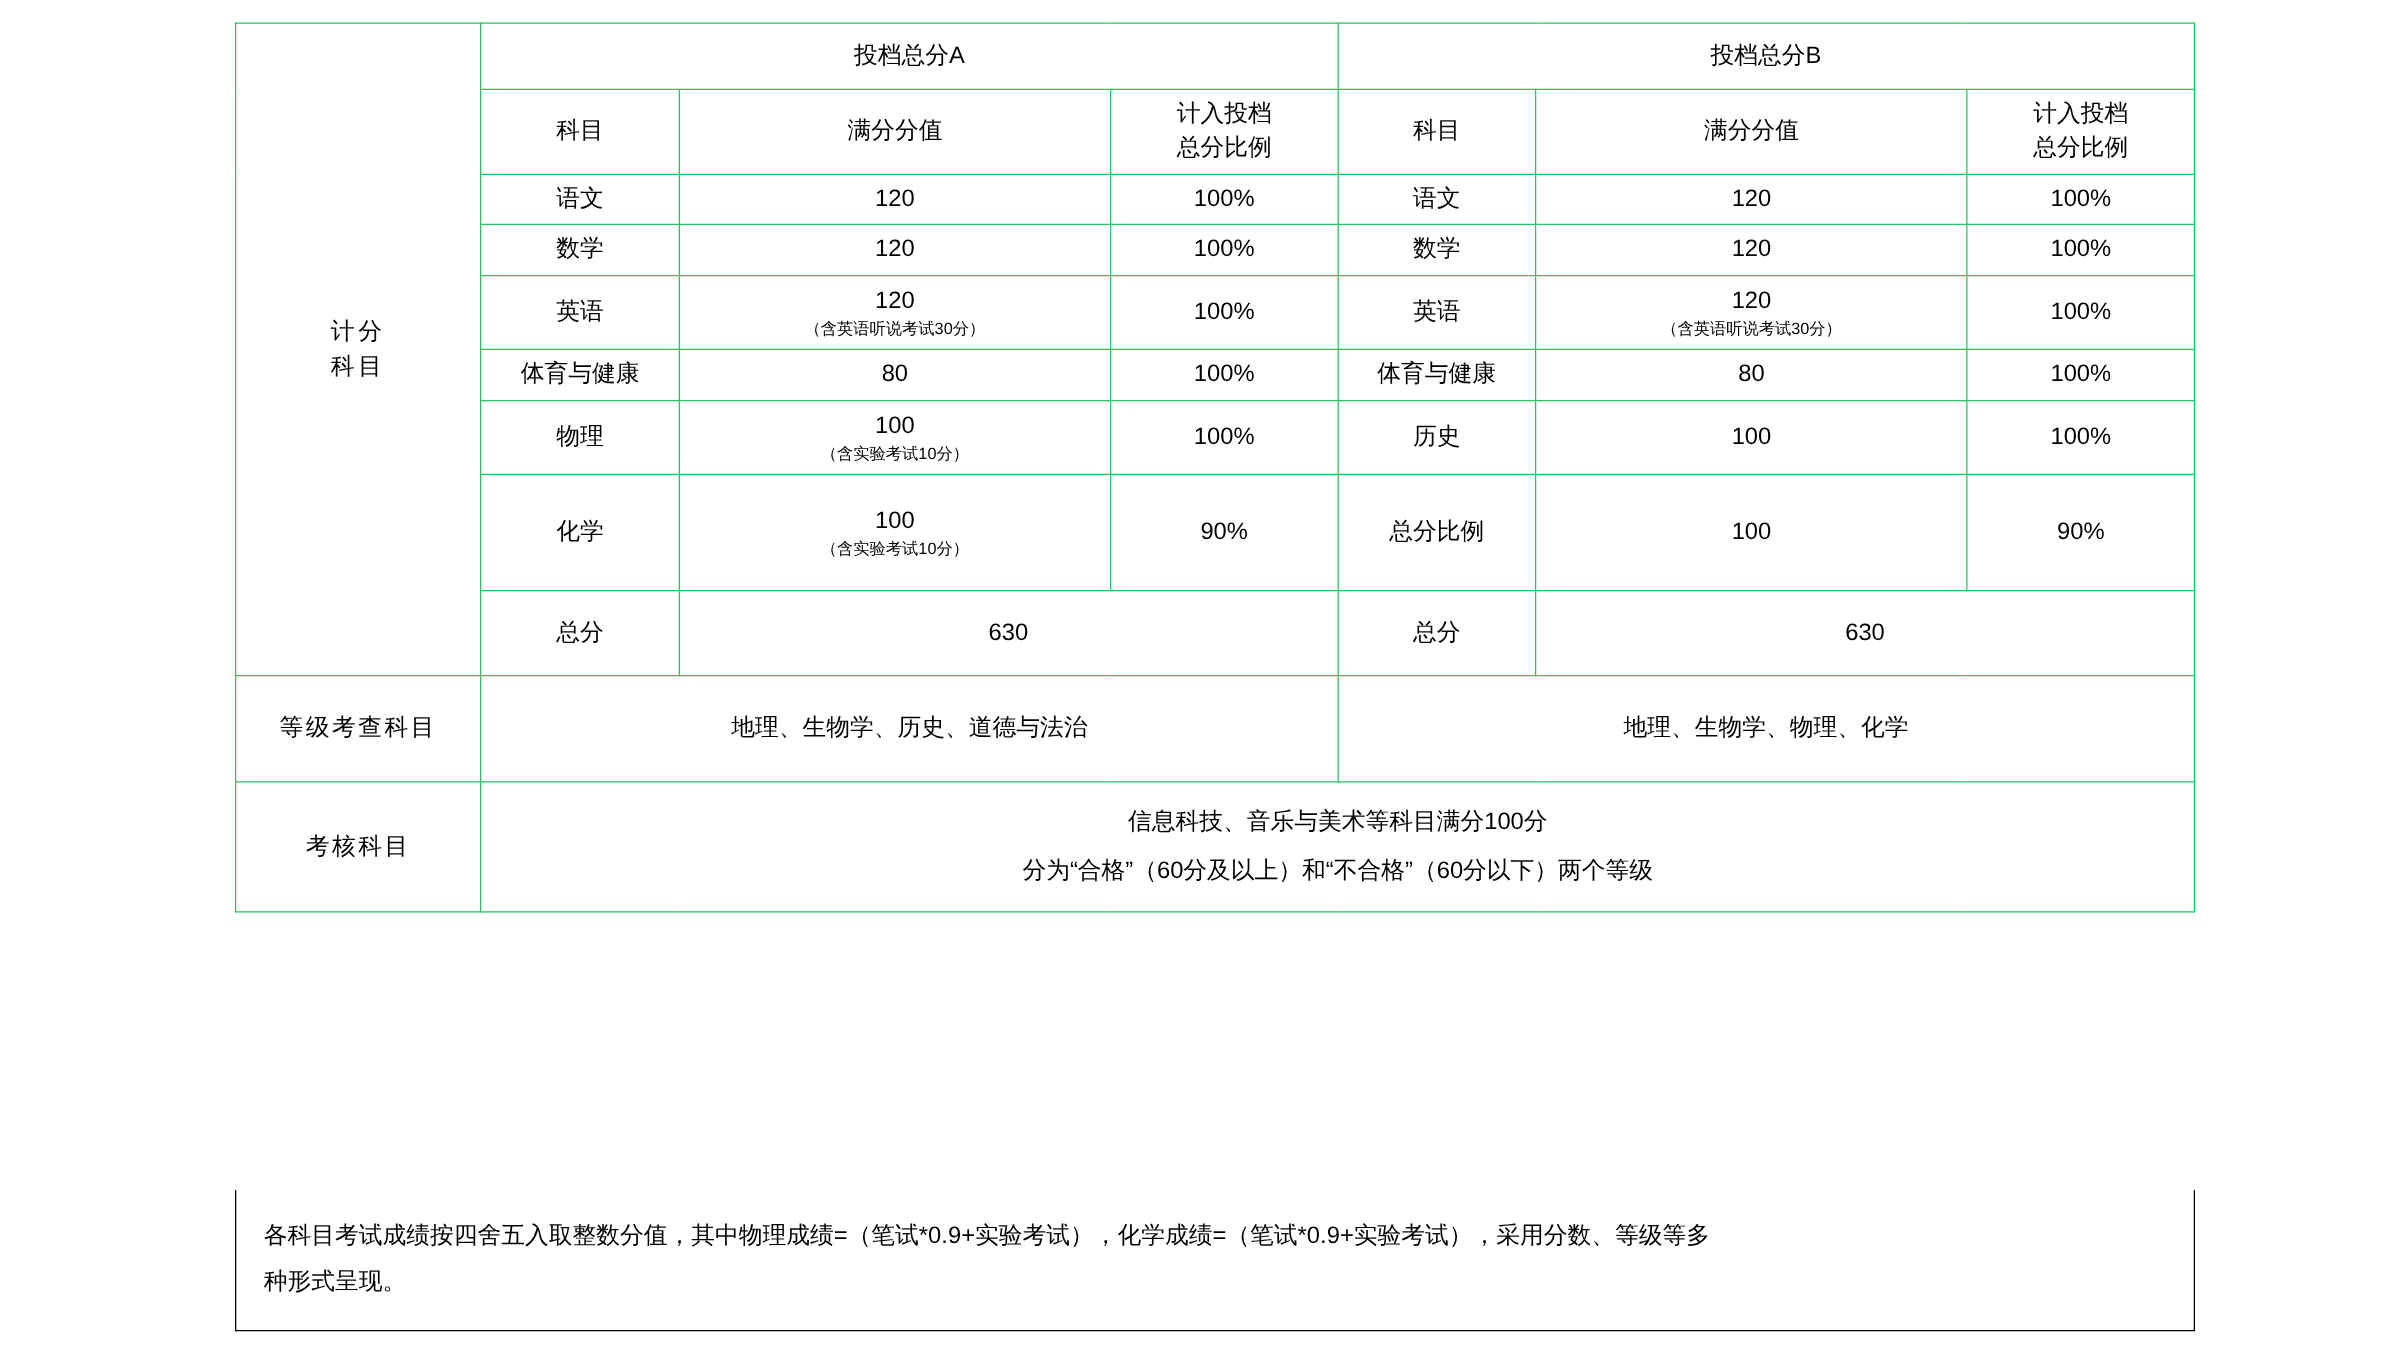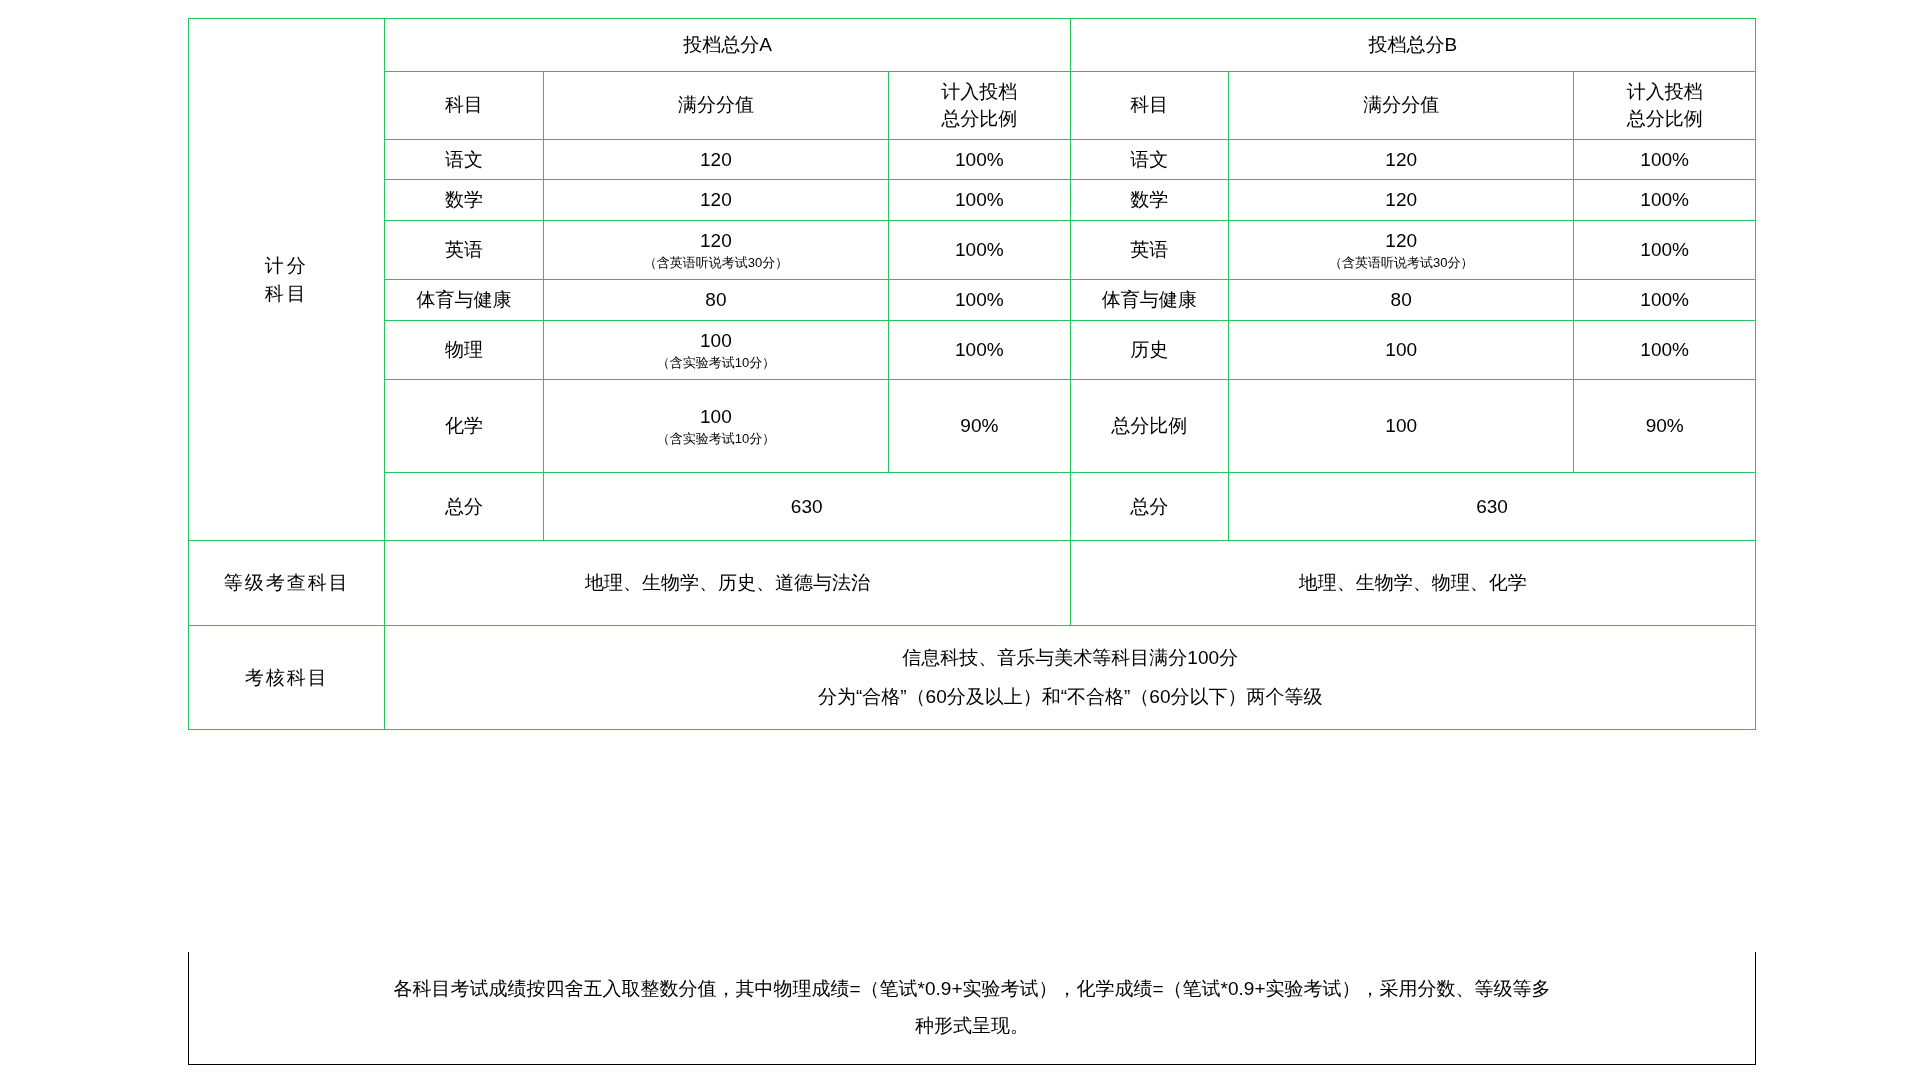--- a/index.html
+++ b/index.html
@@ -69,21 +69,20 @@
     box-sizing: border-box;
     border: 1px solid #000000;
     border-top: none;
     padding: 18px 22px 20px 22px;
     font-size: 19px;
     line-height: 1.95;
     text-align: left;
   }
   .note-line {
     display: block;
-    text-align: center;
   }
   
   col.c-label { width: 186px; }
   col.c-subj  { width: 150px; }
   col.c-score { width: 327px; }
   col.c-pct   { width: 172px; }
 </style>
 </head>
 <body>
 

